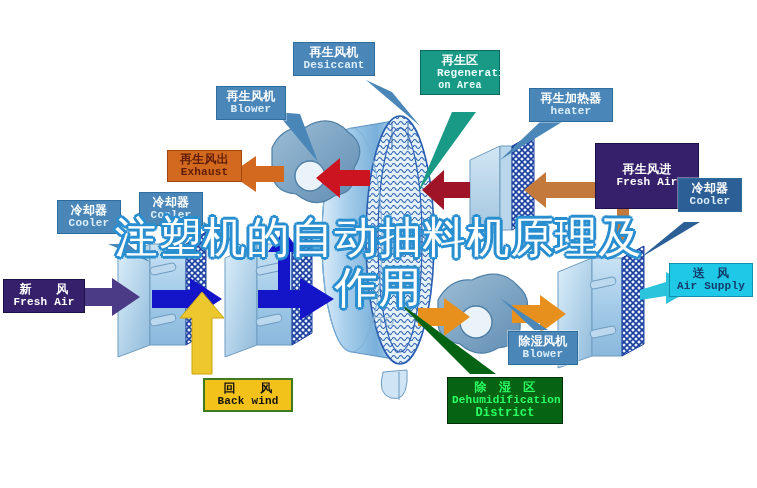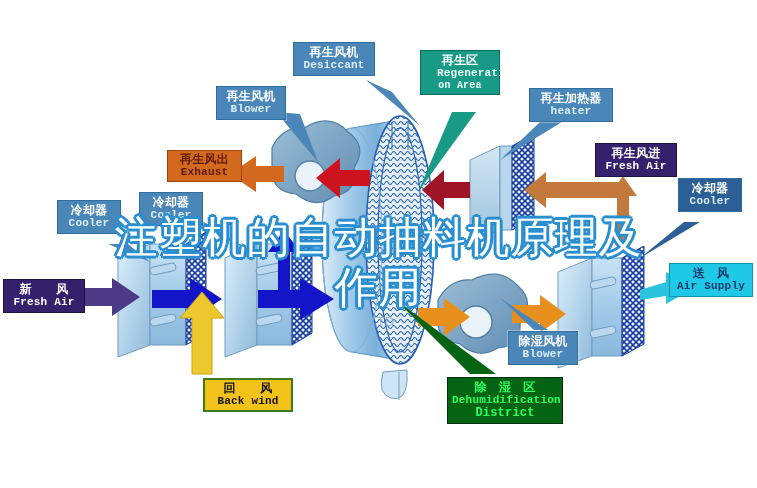--- a/index.html
+++ b/index.html
@@ -270,21 +270,21 @@
     <span class="cn">再生区</span>
     <span class="en" style="font-size:11px;">Regenerati</span>
     <span class="en" style="font-size:10px;">on Area</span>
   </div>
 
   <div class="lbl blue" style="left:529px;top:88px;width:84px;padding:3px 4px;font-size:12px;">
     <span class="cn">再生加热器</span>
     <span class="en" style="font-size:11px;">heater</span>
   </div>
 
-  <div class="lbl purple" style="left:595px;top:143px;width:82px;padding:3px 4px;font-size:12px;">
+  <div class="lbl purple" style="left:595px;top:143px;width:104px;padding:19px 4px;font-size:12px;">
     <span class="cn">再生风进</span>
     <span class="en" style="font-size:11px;">Fresh Air</span>
   </div>
 
   <div class="lbl blue" style="left:678px;top:178px;width:64px;padding:3px 4px;font-size:12px;background:#2c5f96;">
     <span class="cn">冷却器</span>
     <span class="en" style="font-size:11px;">Cooler</span>
   </div>
 
   <div class="lbl blue" style="left:57px;top:200px;width:64px;padding:3px 4px;font-size:12px;">

